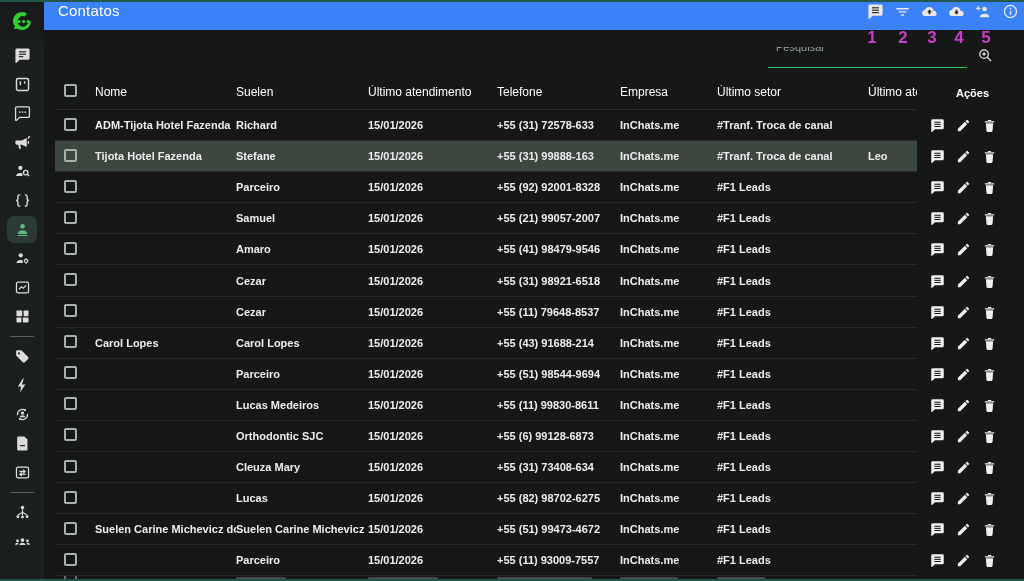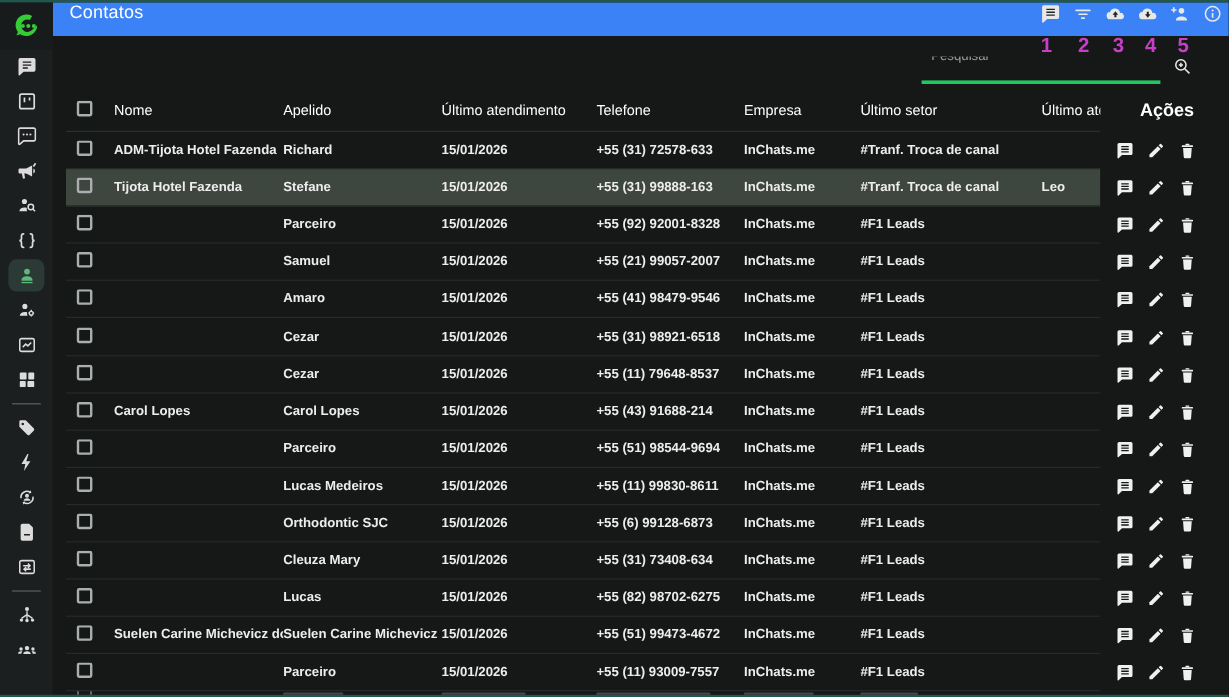--- a/index.html
+++ b/index.html
@@ -28,40 +28,40 @@
   .topbar{position:absolute;left:44px;right:0;top:2px;height:28px;background:#3b82f6;display:flex;align-items:flex-start;z-index:20}
   .page-title{margin-left:14px;font-size:15px;font-weight:400;color:#fff;letter-spacing:.2px}
   .topbar-icons{margin-left:auto;display:flex;align-items:center;gap:9px;margin-right:5px}
   .icon-btn{background:none;border:none;padding:0;cursor:pointer;width:18px;height:18px;display:flex;align-items:center;justify-content:center}
   .icon-btn svg{width:17px;height:17px}
 
   
   .annot{position:absolute;top:28px;width:16px;text-align:center;font-size:17px;font-weight:bold;color:#c73fc7;z-index:25;font-family:"Liberation Sans",sans-serif}
 
   
-  .search-input{position:absolute;left:768px;top:47px;width:199px;height:20px;background:transparent;border:none;border-bottom:3px solid #22c55e;color:#fff;font-size:11px;font-family:"Liberation Sans",sans-serif;padding:0 4px 20px 8px;outline:none;z-index:15}
+  .search-input{position:absolute;left:768px;top:47px;width:199px;height:20px;background:transparent;border:none;border-bottom:1px solid #22c55e;color:#fff;font-size:11px;font-family:"Liberation Sans",sans-serif;padding:0 4px 20px 8px;outline:none;z-index:15}
   .search-input::placeholder{color:#9aa0a0}
   .zoom-btn{position:absolute;left:976px;top:46px;z-index:15}
 
   
   .table{position:absolute;left:55px;top:75px;width:862px;bottom:2px;overflow:hidden;z-index:5}
   .grid-row{display:grid;grid-template-columns:40px 141px 132px 129px 123px 97px 151px 49px;align-items:center}
   .thead{height:35px;border-bottom:1px solid #2b2e2e;font-size:12px;font-weight:normal;color:#fff}
   .thead .cell{white-space:nowrap}
   .cell{overflow:hidden;white-space:nowrap}
   .cell.ovr{overflow:visible}
   .trow{height:31.1px;border-bottom:1px solid #272a2a;font-size:11px;font-weight:bold;color:#ededed;cursor:pointer}
   .trow.highlight{background:#3d463f}
   .checkbox{width:13px;height:13px;border:2px solid #a9aeae;border-radius:2px;margin-left:9px;display:inline-block;background:transparent;cursor:pointer}
   .partial-row{height:5px;overflow:hidden;position:relative;opacity:.55}
   .partial-bar{position:absolute;top:1px;height:4px;background:#6d7272;border-radius:1px}
 
   
   .actions{position:absolute;left:925px;top:75px;width:95px;bottom:2px;overflow:hidden;z-index:5}
-  .actions-header{height:35px;display:flex;align-items:center;justify-content:center;font-size:15px;font-weight:bold;color:#fff}
+  .actions-header{height:35px;display:flex;align-items:center;justify-content:center;font-size:11px;font-weight:bold;color:#fff}
   .act-row{height:31.1px;display:flex;align-items:center;gap:10px;padding-left:4px}
   .act-row .icon-btn{width:16px;height:16px}
   .act-row svg{width:15px;height:15px}
   .act-row.partial{opacity:.35}
 </style>
 </head>
 <body>
 
 <div class="edge-line edge-top"></div>
 
@@ -343,21 +343,21 @@
         <line x1="7.5" y1="10" x2="12.5" y2="10"></line>
         <line x1="10" y1="7.5" x2="10" y2="12.5"></line>
       </svg>
   </span>
 </button>
 
 <section class="table">
   <div class="grid-row thead">
     <div class="cell"><span class="checkbox"></span></div>
     <div class="cell">Nome</div>
-    <div class="cell">Apelido</div>
+    <div class="cell">Suelen</div>
     <div class="cell">Último atendimento</div>
     <div class="cell">Telefone</div>
     <div class="cell">Empresa</div>
     <div class="cell">Último setor</div>
     <div class="cell ovr">Último ate</div>
   </div>
 
   <div id="rows">
       <div class="grid-row trow">
     <div class="cell"><span class="checkbox"></span></div>

